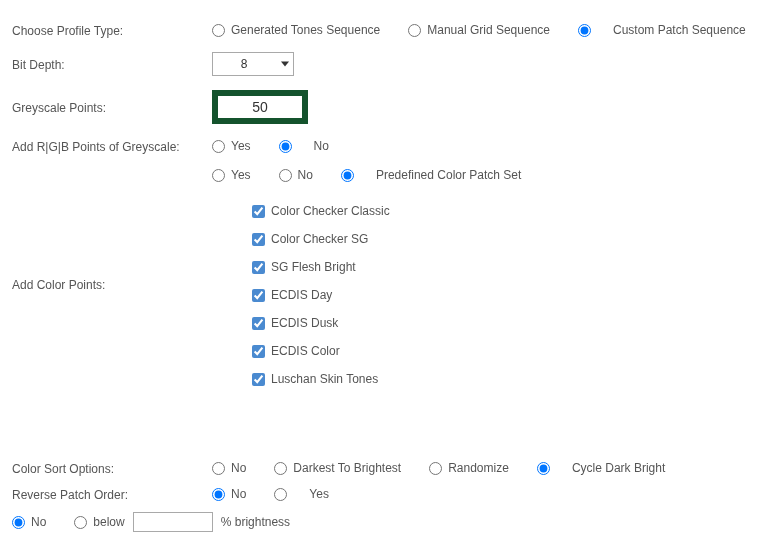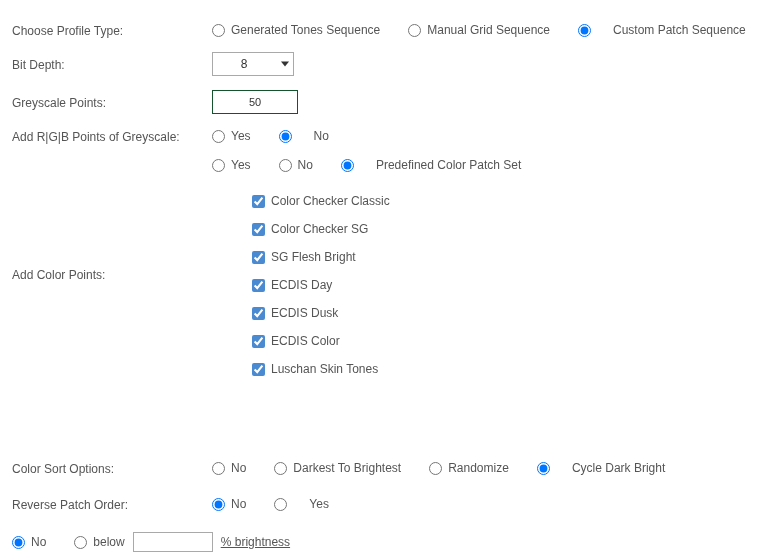--- a/index.html
+++ b/index.html
@@ -10,41 +10,41 @@
     font-size: 12px;
     color: #555555;
     width: 766px;
   }
   .form { padding: 8px 12px 16px 12px; }
   .row {
     display: flex;
     align-items: center;
     margin: 14px 0;
   }
-  .row.tight { margin: 20px 0; }
+  .row.tight { margin: 10px 0; }
   .label-col {
     width: 200px;
     flex: 0 0 200px;
     padding-top: 2px;
   }
   .ctrl-col { flex: 1 1 auto; }
   .hradio-line { display: flex; flex-wrap: nowrap; align-items: center; }
   .radio-item { display: inline-flex; align-items: center; margin-right: 28px; white-space: nowrap; }
   .radio-item:last-child { margin-right: 0; gap: 16px; }
   input[type=radio] { margin: 0 6px 0 0; }
   input[type=checkbox] { margin: 0 6px 0 0; }
 
   
   .num-box {
     width: 80px; height: 20px;
-    border: 1px solid #14532d;
+    border: 6px solid #14532d;
     background: #fff;
     text-align: center;
     font-family: Arial, Helvetica, sans-serif;
-    font-size: 11px;
+    font-size: 14px;
     color: #333;
   }
   .select-wrap {
     position: relative; display: inline-block;
     width: 80px; height: 22px;
     border: 1px solid #a9a9a9; background:#fff;
     vertical-align: middle;
   }
   .select-wrap .val {
     position: absolute; left:0; right:18px; top:0; bottom:0;
@@ -59,21 +59,21 @@
 
   
   .cb-list { margin-top: 22px; margin-left: 40px; }
   .cb-item { display:flex; align-items:center; margin: 14px 0; }
   .cb-item input[type=checkbox]{ accent-color:#4a8ad0; }
 
   .inline-input {
     width: 70px; height:18px; border:1px solid #a9a9a9; background:#fff;
     margin: 0 8px; padding:0 4px; font-size:12px;
   }
-  .after-text { color:#555;text-decoration:underline; }
+  .after-text { color:#555; }
 
   .spacer-large { height: 36px; }
 </style>
 </head>
 <body>
 
 <div class="form">
 
   <div class="row">
     <div class="label-col">Choose Profile Type:</div>

